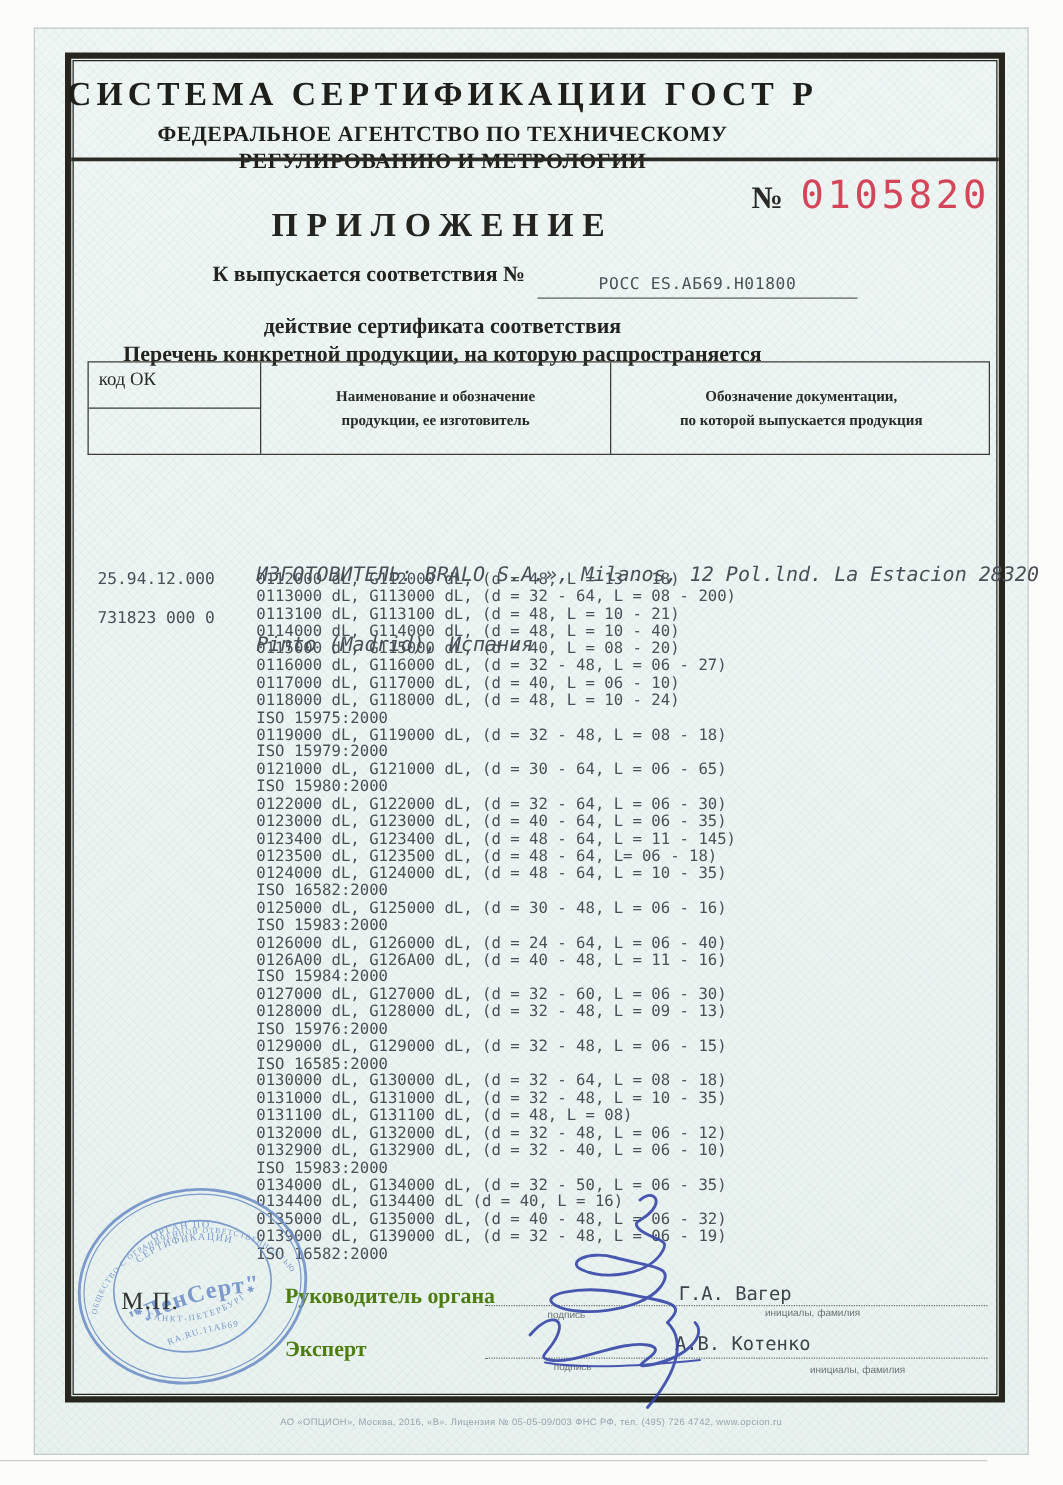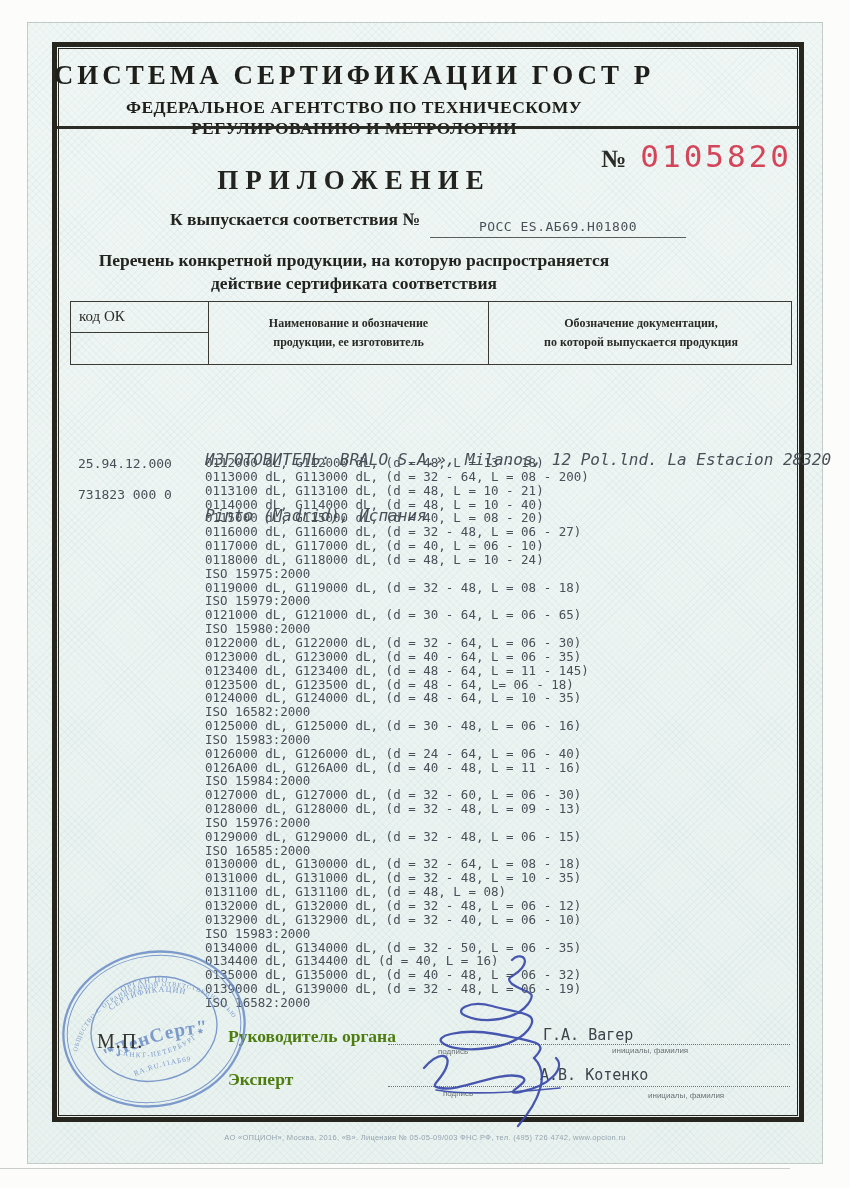--- a/index.html
+++ b/index.html
@@ -52,21 +52,21 @@
   .cert-row .val{
     display:inline-block;width:256px;margin-left:10px;vertical-align:-6px;
     border-bottom:1.2px solid #5a5f5b;
     font-family:"DejaVu Sans Mono",monospace;font-size:13px;color:#4a5057;
     padding-bottom:3px;letter-spacing:.5px;
   }
   .listing-title{
     top:249px;font-size:17.5px;font-weight:bold;line-height:23px;color:#232420;
   }
   .ptable{
-    left:70px;top:301px;width:722px;height:64px;
+    left:70px;top:289px;width:722px;height:75px;
     display:grid;grid-template-columns:138px 280px 304px;
     border:1.6px solid #3b3b34;box-sizing:border-box;
   }
   .ptable .c1{
     border-right:1.4px solid #3b3b34;display:grid;grid-template-rows:1fr 1fr;
   }
   .ptable .c1 > div{
     padding:6px 6px 2px 8px;font-size:15px;color:#2a2b26;
   }
   .ptable .c1 .t{border-bottom:1.3px solid #3b3b34;}
@@ -106,22 +106,22 @@
   <span class="pre">№</span><span class="num">0105820</span>
 </div>
 
 <div class="abs center-band appendix-title">ПРИЛОЖЕНИЕ</div>
 
 <div class="abs cert-row">
   <span class="lbl">К выпускается соответствия №</span><span class="val">РОСС ES.АБ69.Н01800</span>
 </div>
 
 <div class="abs center-band listing-title">
+  <div>действие сертификата соответствия</div>
   <div>Перечень конкретной продукции, на которую распространяется</div>
-  <div>действие сертификата соответствия</div>
 </div>
 
 <div class="abs ptable">
   <div class="c1">
     <div class="t">код ОК</div>
   </div>
   <div class="c2">
     <div>Наименование и обозначение</div>
     <div>продукции, ее изготовитель</div>
   </div>

